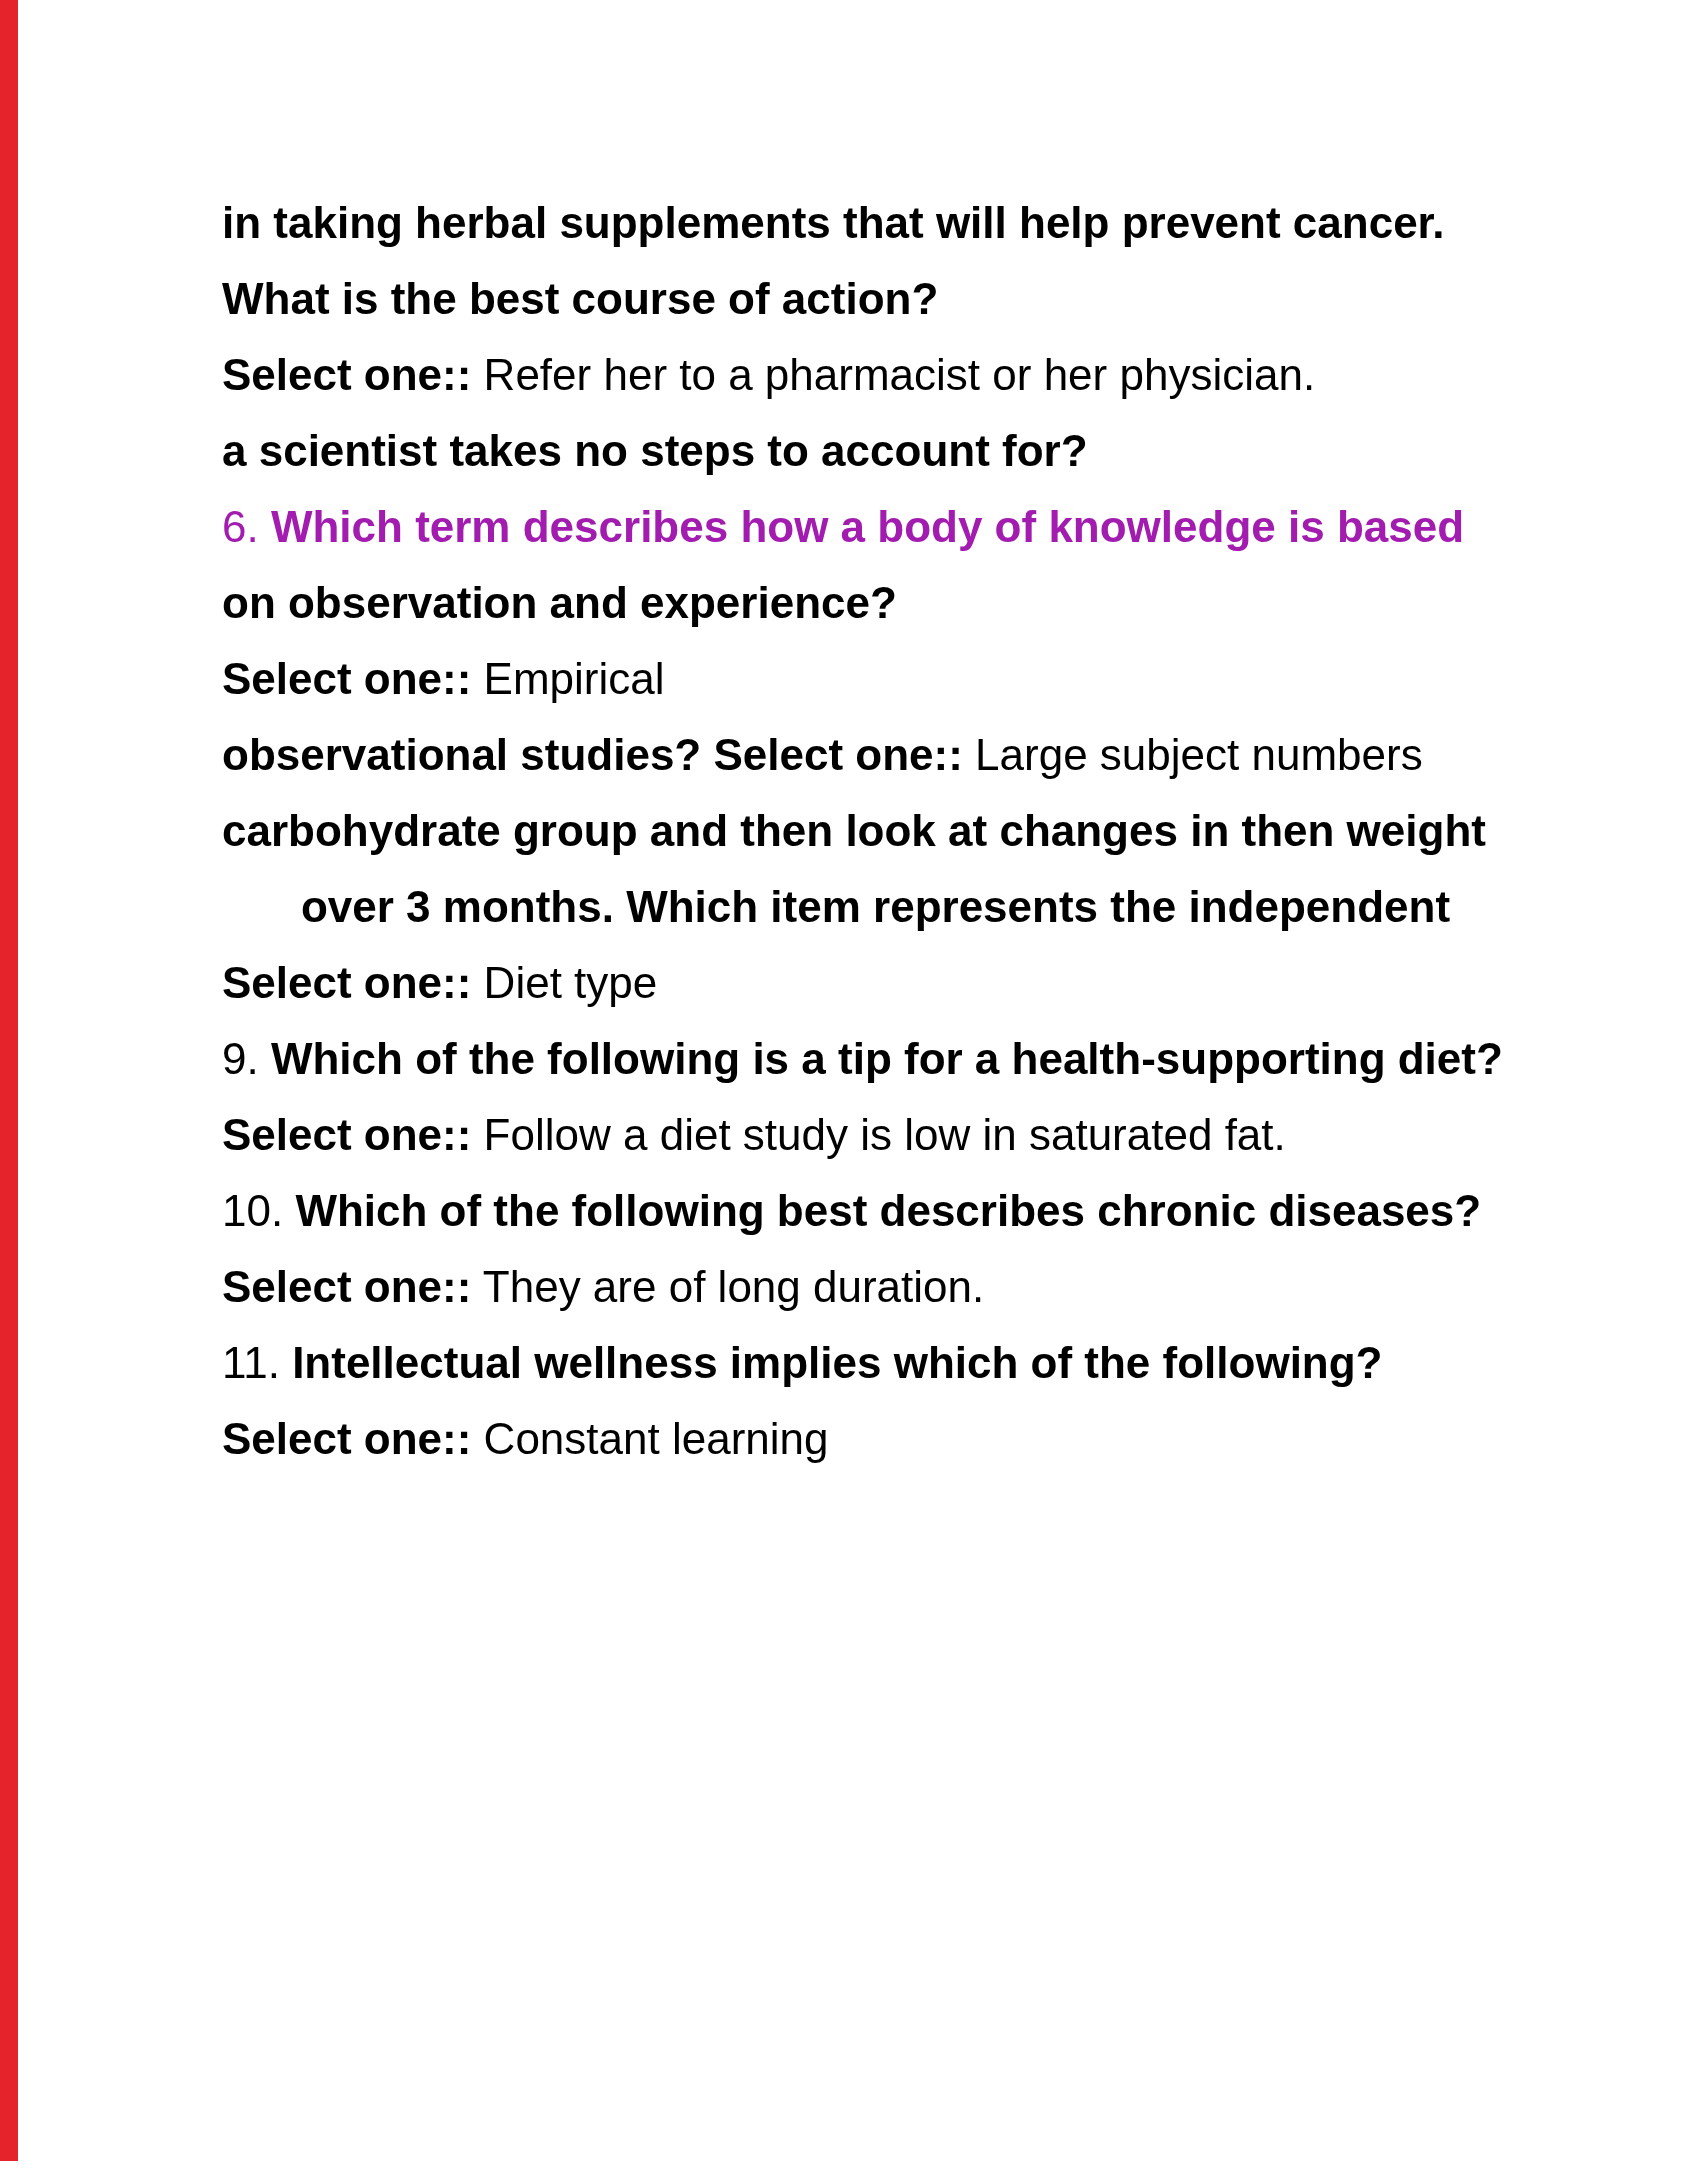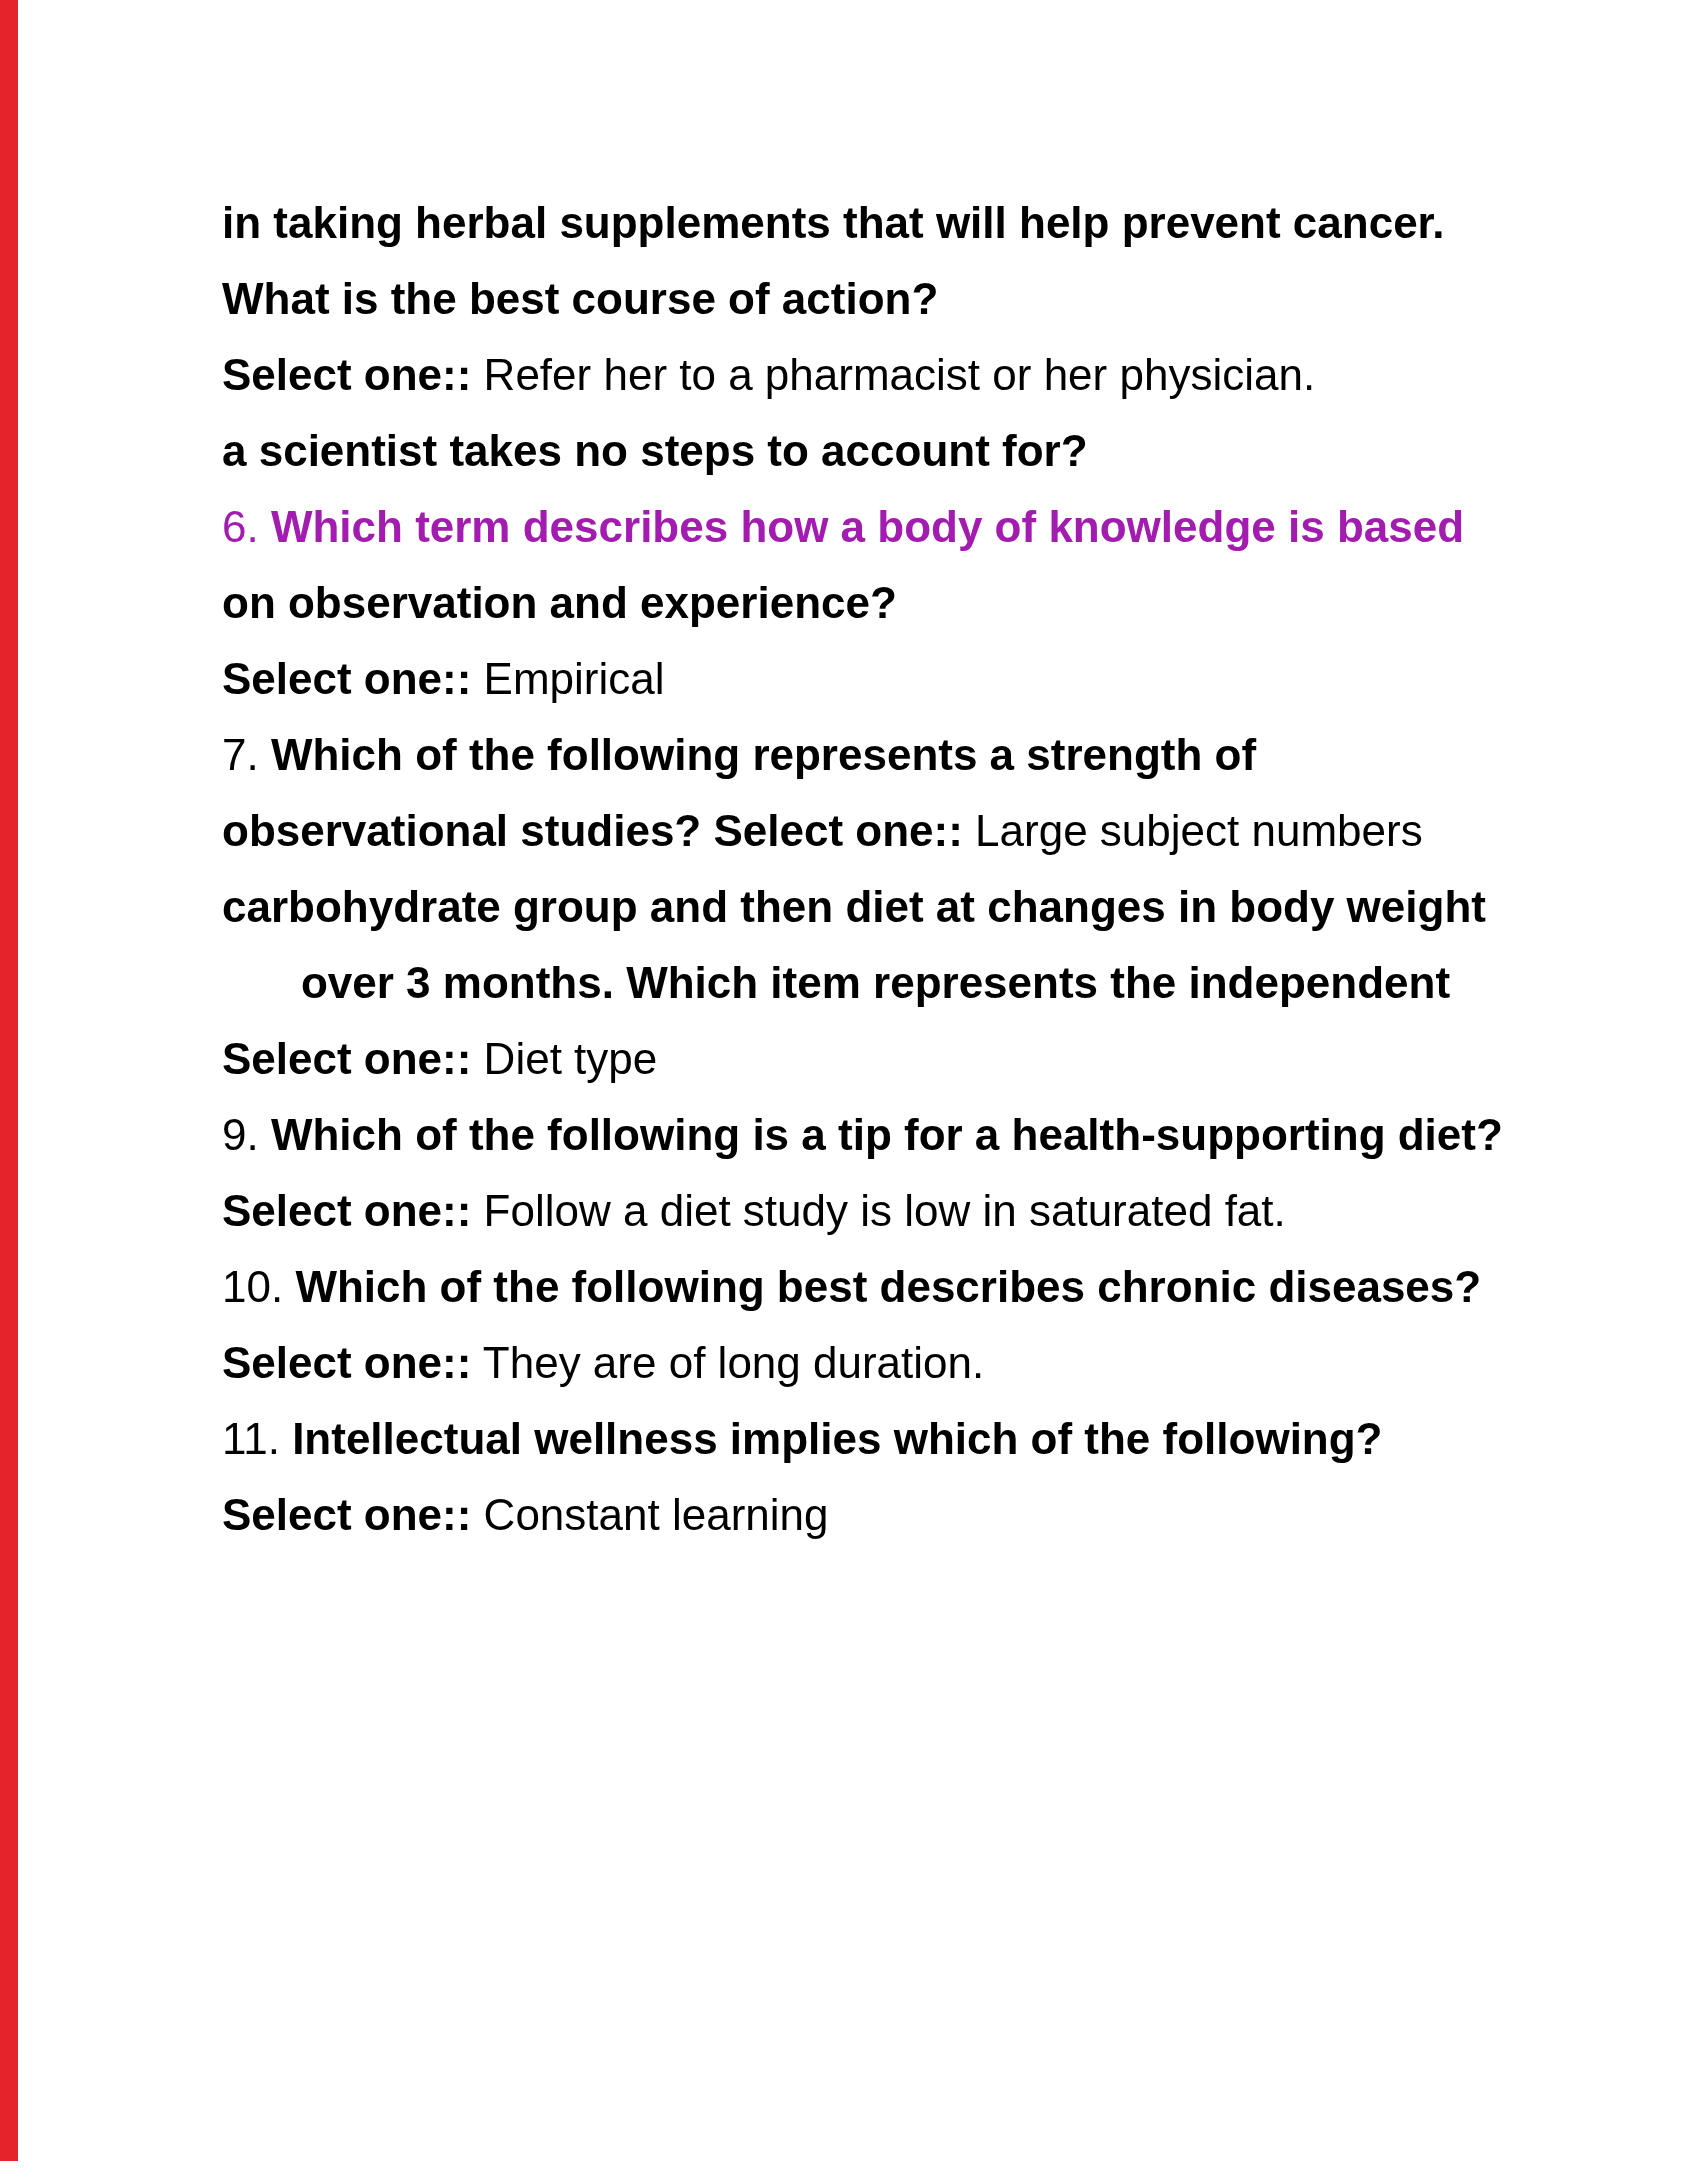--- a/index.html
+++ b/index.html
@@ -45,23 +45,22 @@
 
 <main class="doc">
   <div id="text-lines">
       <div class="line" style="color: rgb(0, 0, 0);"><span class="seg-bold">in taking herbal supplements that will help prevent cancer.</span></div>
       <div class="line" style="color: rgb(0, 0, 0);"><span class="seg-bold">What is the best course of action?</span></div>
       <div class="line" style="color: rgb(0, 0, 0);"><span class="seg-bold">Select one::</span><span class="seg-regular"> Refer her to a pharmacist or her physician.</span></div>
       <div class="line" style="color: rgb(0, 0, 0);"><span class="seg-bold">a scientist takes no steps to account for?</span></div>
       <div class="line" style="color: #a21caf;"><span class="seg-regular">6. </span><span class="seg-bold">Which term describes how a body of knowledge is based</span></div>
       <div class="line" style="color: rgb(0, 0, 0);"><span class="seg-bold">on observation and experience?</span></div>
       <div class="line" style="color: rgb(0, 0, 0);"><span class="seg-bold">Select one::</span><span class="seg-regular"> Empirical</span></div>
-      <div class="line" style="color: rgb(0, 0, 0);"><span class="seg-regular">7. </span><span class="seg-bold">Which of the following represents a strength of</span></div>
       <div class="line" style="color: rgb(0, 0, 0);"><span class="seg-bold">observational studies? Select one::</span><span class="seg-regular"> Large subject numbers</span></div>
-      <div class="line" style="color: rgb(0, 0, 0);"><span class="seg-bold">carbohydrate group and then diet at changes in body weight</span></div>
+      <div class="line" style="color: rgb(0, 0, 0);"><span class="seg-bold">carbohydrate group and then look at changes in then weight</span></div>
       <div class="line" style="color: rgb(0, 0, 0); text-align: center;"><span class="seg-bold">over 3 months. Which item represents the independent</span></div>
       <div class="line" style="color: rgb(0, 0, 0);"><span class="seg-bold">Select one::</span><span class="seg-regular"> Diet type</span></div>
       <div class="line" style="color: rgb(0, 0, 0);"><span class="seg-regular">9. </span><span class="seg-bold">Which of the following is a tip for a health-supporting diet?</span></div>
       <div class="line" style="color: rgb(0, 0, 0);"><span class="seg-bold">Select one::</span><span class="seg-regular"> Follow a diet study is low in saturated fat.</span></div>
       <div class="line" style="color: rgb(0, 0, 0);"><span class="seg-regular">10. </span><span class="seg-bold">Which of the following best describes chronic diseases?</span></div>
       <div class="line" style="color: rgb(0, 0, 0);"><span class="seg-bold">Select one::</span><span class="seg-regular"> They are of long duration.</span></div>
       <div class="line" style="color: rgb(0, 0, 0);"><span class="seg-regular">11. </span><span class="seg-bold">Intellectual wellness implies which of the following?</span></div>
       <div class="line" style="color: rgb(0, 0, 0);"><span class="seg-bold">Select one::</span><span class="seg-regular"> Constant learning</span></div>
     </div>
 </main>

